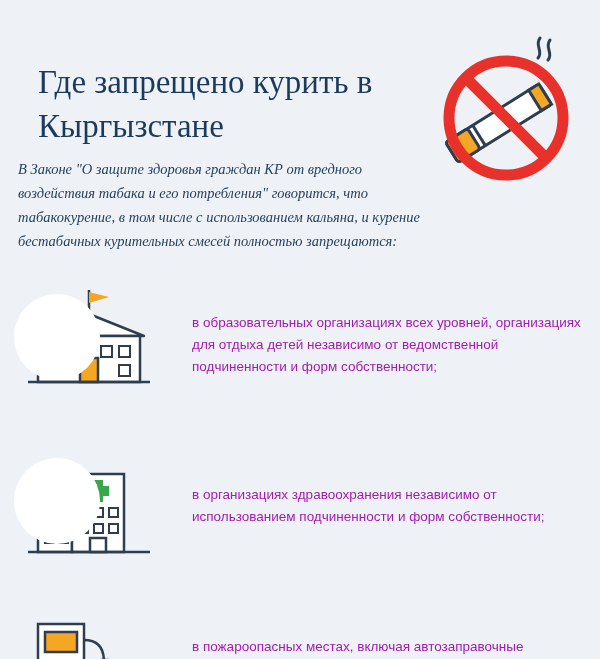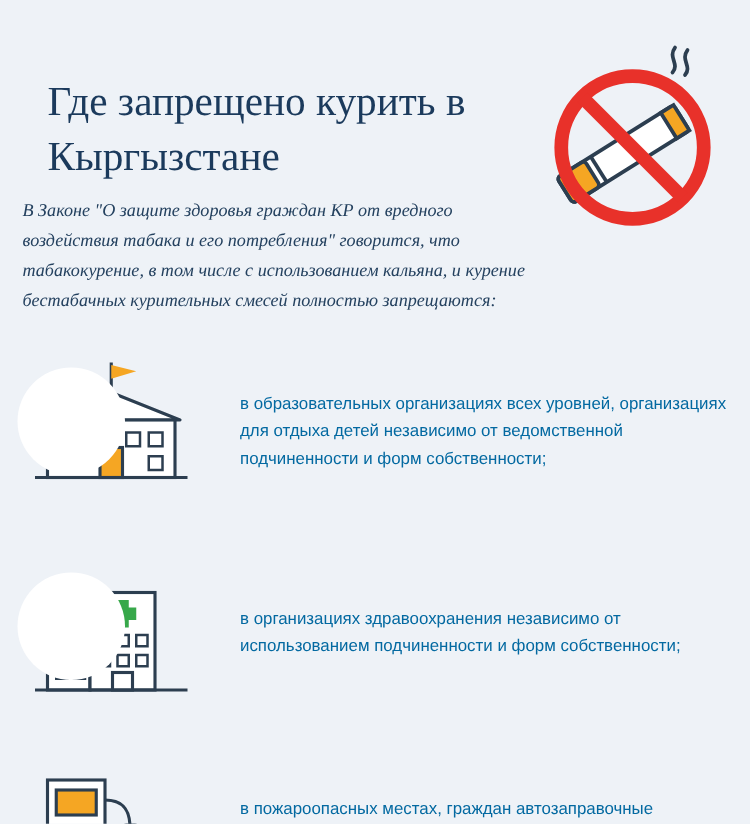--- a/index.html
+++ b/index.html
@@ -67,21 +67,21 @@
     top: 0;
     width: 150px;
     height: 120px;
   }
   .item-text {
     position: absolute;
     left: 192px;
     width: 392px;
     font-size: 13.5px;
     line-height: 22px;
-    color: #0369a1;
+    color: #a21caf;
   }
   .circle-bg {
     position: absolute;
     background: #ffffff;
     border-radius: 50%;
     opacity: 1;
   }
   .item1 { top: 286px; }
   .item2 { top: 452px; }
   .item3 { top: 610px; }
@@ -182,16 +182,16 @@
       <svg width="150" height="120" viewBox="0 0 150 120" xmlns="http://www.w3.org/2000/svg">
 
         <rect x="24" y="14" width="46" height="60" fill="#ffffff" stroke="#2c3e50" stroke-width="2.5"></rect>
         <rect x="31" y="22" width="32" height="20" fill="#f5a623" stroke="#2c3e50" stroke-width="2.5"></rect>
 
         <path d="M70 30 C86 30, 90 40, 90 52" stroke="#2c3e50" stroke-width="2.5" fill="none"></path>
 
         <rect x="84" y="50" width="13" height="18" rx="3" fill="#f5a623" stroke="#2c3e50" stroke-width="2.5"></rect>
       </svg>
     </div>
-    <div class="item-text">в пожароопасных местах, граждан автозаправочные</div>
+    <div class="item-text">в пожароопасных местах, включая автозаправочные</div>
   </div>
 
 </div>
 
 </body></html>

